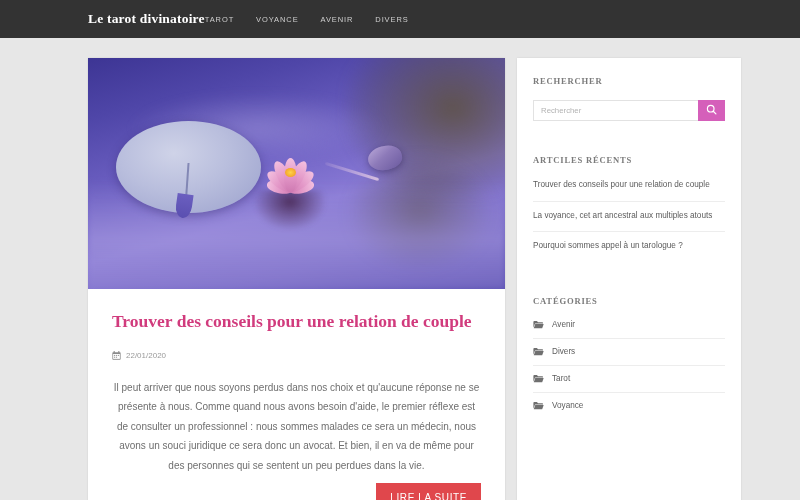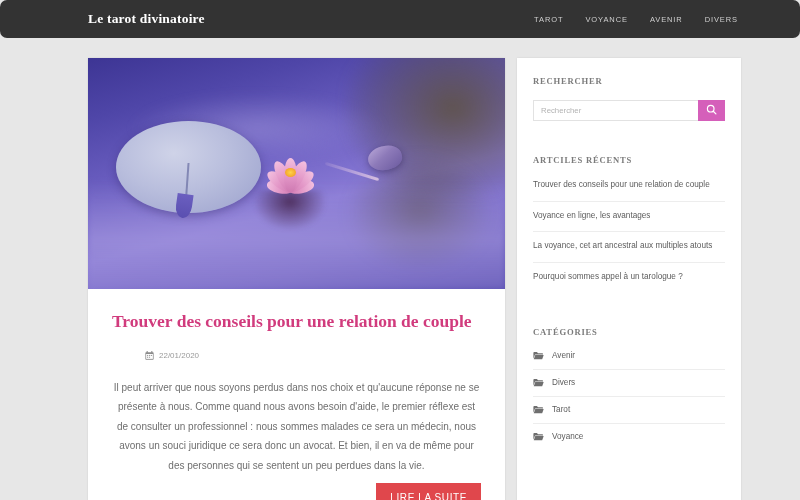--- a/index.html
+++ b/index.html
@@ -9,24 +9,22 @@
     font-family: "Liberation Sans", sans-serif;
     overflow: hidden;
   }
 
   
   .site-header {
     height: 38px;
     background: #333333;
     display: flex;
     align-items: center;
-    justify-content: space-between;
     padding: 0 22px 0 88px;
     position: relative;
-    border-radius: 7px;
   }
   .site-title {
     color: #ffffff;
     font-family: "Liberation Serif", serif;
     font-weight: bold;
     font-size: 13.5px;
     letter-spacing: .2px;
     white-space: nowrap;
   }
   .main-nav { display: flex; align-items: center; gap: 22px; padding-right: 40px; }
@@ -147,21 +145,21 @@
   .article { padding: 22px 24px 30px 24px; }
   .article-title {
     font-family: "Liberation Serif", serif;
     font-weight: bold;
     font-size: 17.5px;
     color: #d13b7d;
     line-height: 1.25;
     margin-bottom: 18px;
     cursor: pointer;
   }
-  .meta { display: flex; align-items: center; gap: 5px; margin-bottom: 18px; margin-left: 33px; }
+  .meta { display: flex; align-items: center; gap: 5px; margin-bottom: 18px; }
   .meta-date { font-size: 8px; color: #9a9a9a; }
   .cal-icon { width: 9px; height: 9px; position: relative; flex: 0 0 auto; }
   .cal-icon svg { display: block; }
   .article-text {
     font-size: 10px;
     line-height: 1.95;
     color: #6f6f6f;
     text-align: center;
     margin-bottom: 8px;
   }
@@ -322,21 +320,20 @@
             </svg>
           </span>
         </button>
       </div>
     </section>
 
     <section class="widget">
       <div class="widget-title">ARTCILES RÉCENTS</div>
       <ul class="post-list">
         <li class="post-item">Trouver des conseils pour une relation de couple</li>
-        <li class="post-item">Voyance en ligne, les avantages</li>
         <li class="post-item">La voyance, cet art ancestral aux multiples atouts</li>
         <li class="post-item">Pourquoi sommes appel à un tarologue ?</li>
       </ul>
     </section>
 
     <section class="widget">
       <div class="widget-title">CATÉGORIES</div>
       <ul class="cat-list">
         <li class="cat-item">
           <span class="folder-icon">

